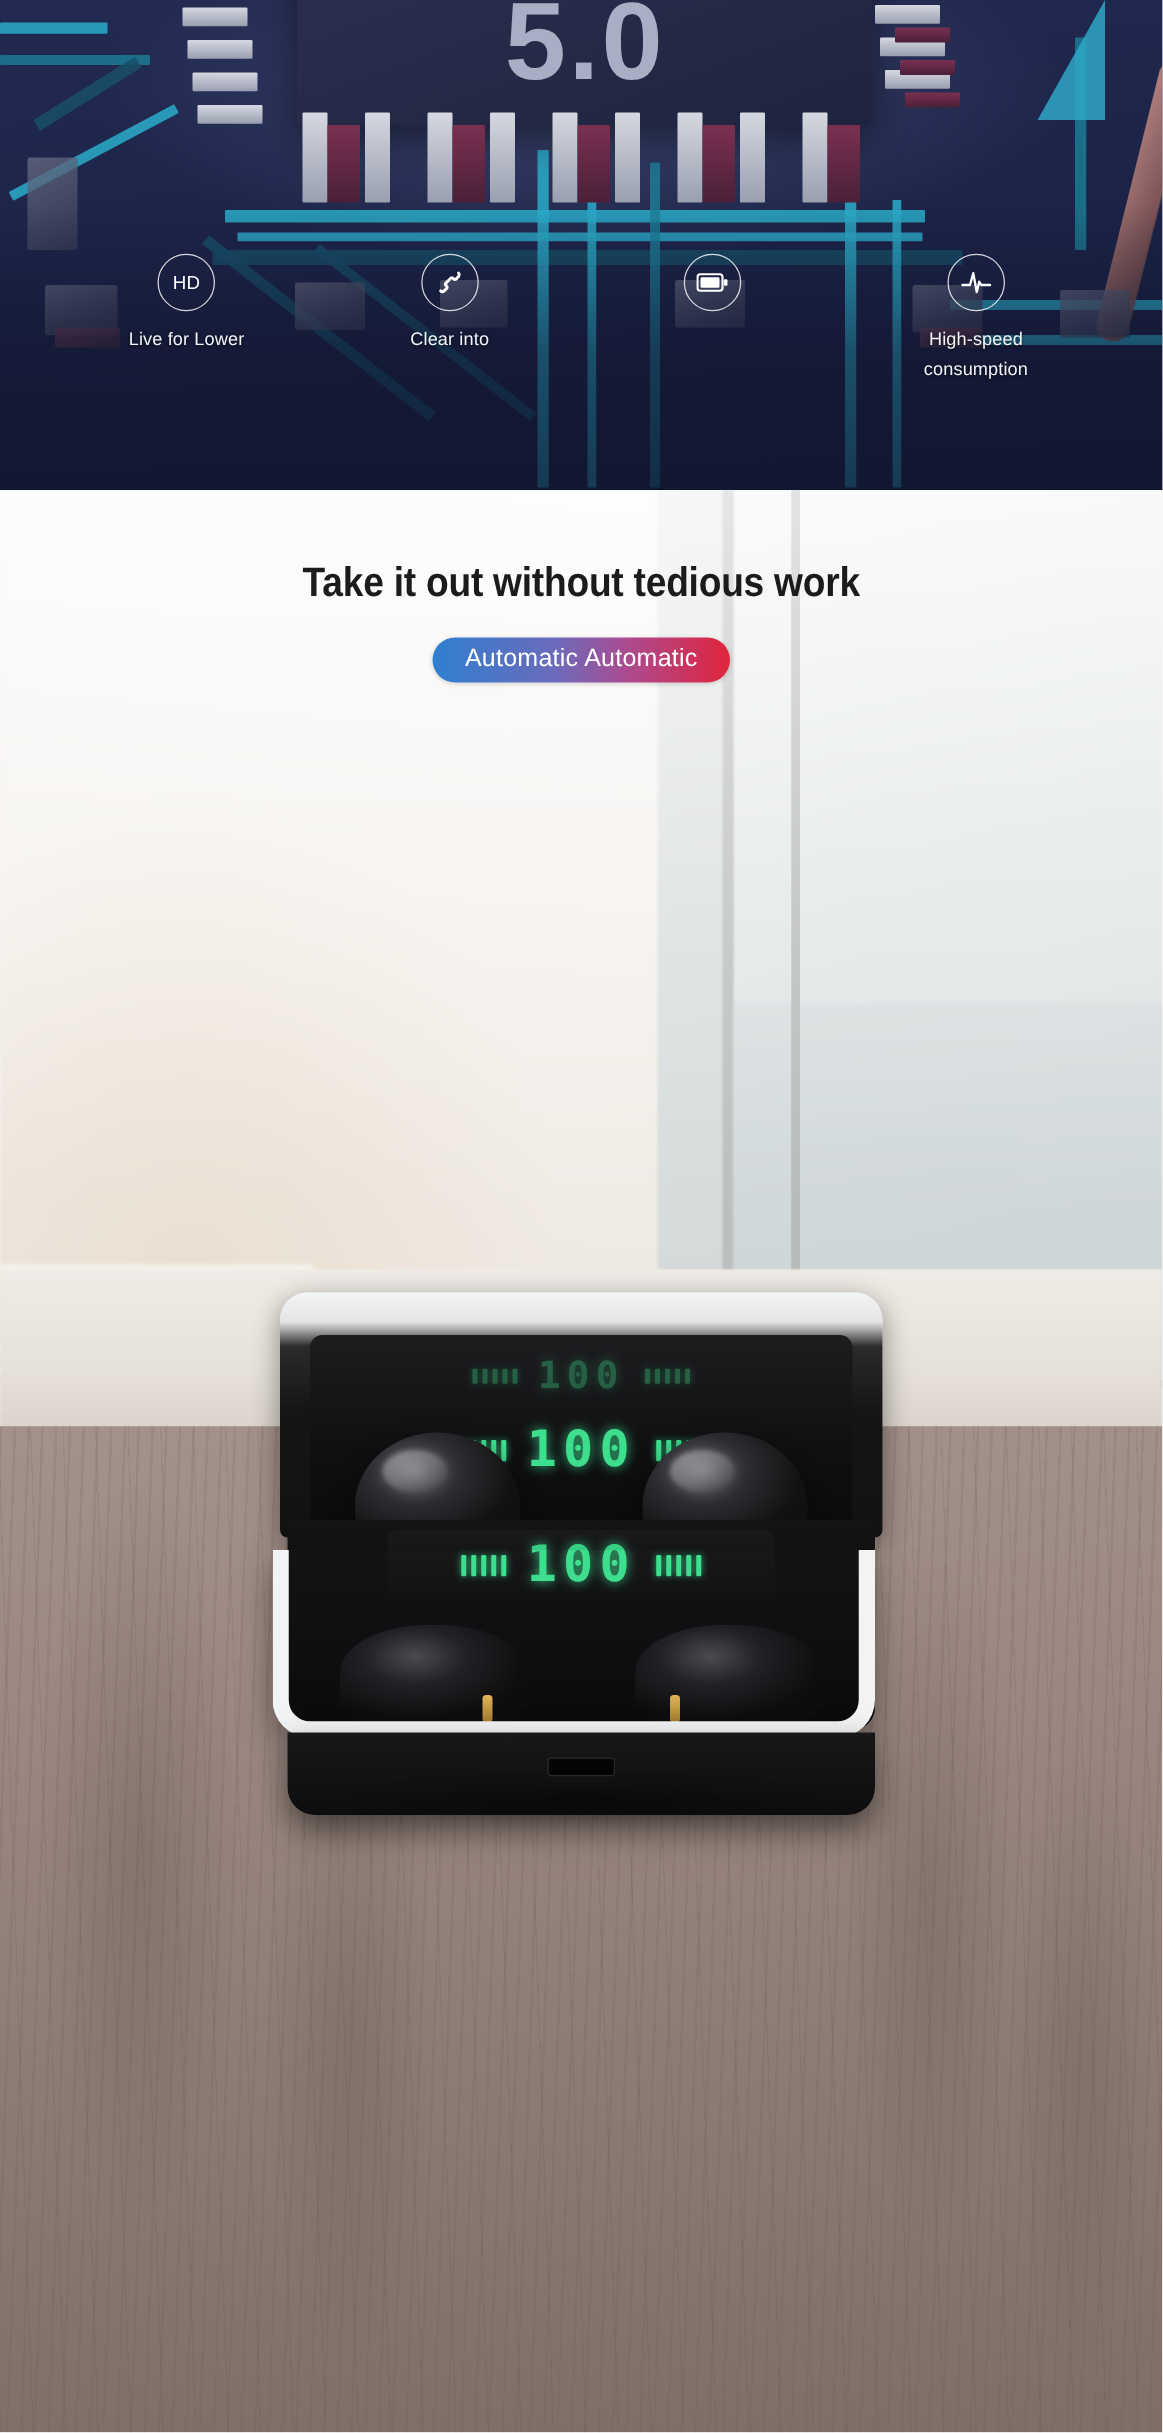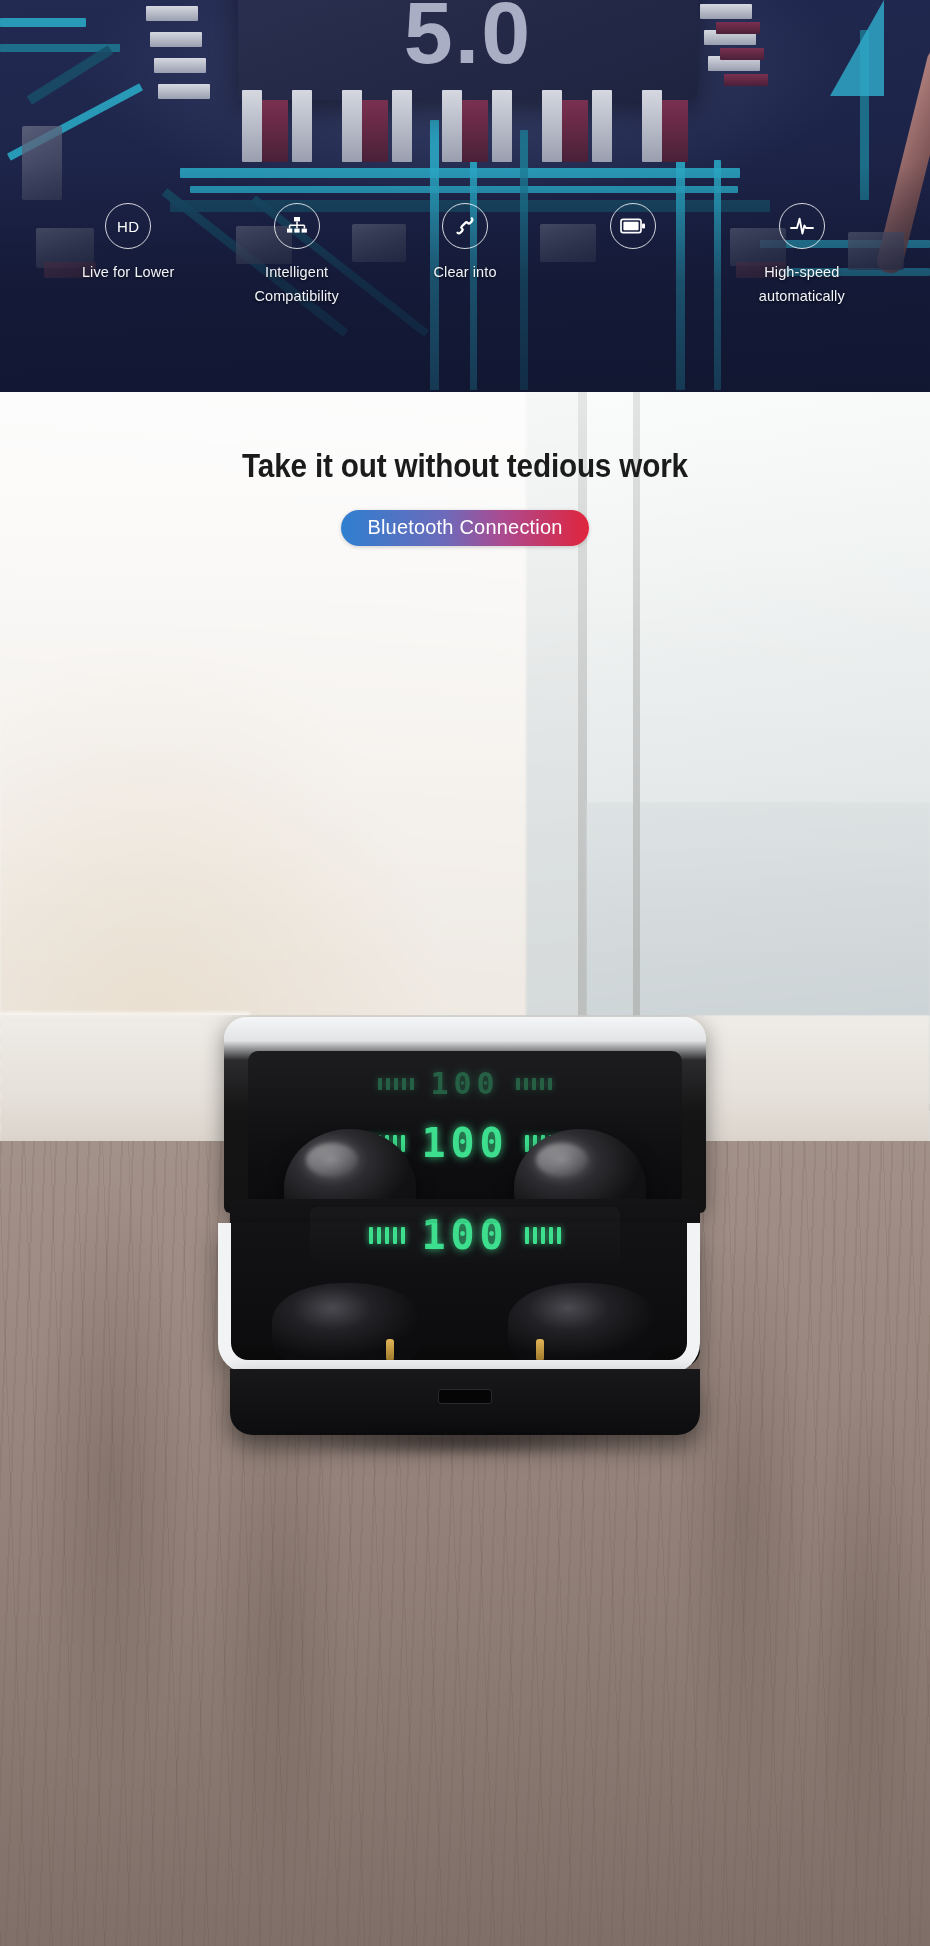--- a/index.html
+++ b/index.html
@@ -321,21 +321,21 @@
   }
   .upper-bg {
     position: absolute; left: 0; top: 0; width: 930px; height: 130px;
     background: linear-gradient(180deg, #efece7 0%, #e6e1da 60%, #d9d3cb 100%);
     filter: blur(1.2px);
   }
 
   
   .case {
     position: absolute;
-    left: 224px; top: 2px;
+    left: 224px; top: 19px;
     width: 482px; height: 420px;
   }
   .lid {
     position: absolute; left: 0; top: 0; width: 482px; height: 196px;
     background: linear-gradient(180deg, #f4f5f6 0%, #e2e4e6 12%, #2b2b2d 22%, #151516 48%, #121213 100%);
     border-radius: 22px 22px 6px 6px;
     box-shadow: 0 6px 22px rgba(0,0,0,.42);
   }
   .lid-screen {
     position: absolute; left: 24px; top: 34px; width: 434px; height: 154px;
@@ -514,33 +514,20 @@
 
     <div class="features">
 
       <div class="feature">
         <div class="f-circle">
           <span class="f-hd">HD</span>
         </div>
         <div class="f-label">Live for Lower</div>
       </div>
 
-      <div class="feature">
-        <div class="f-circle">
-          <svg width="24" height="24" viewBox="0 0 24 24" aria-hidden="true">
-            <rect x="9" y="3" width="6" height="4.4" fill="#fff"></rect>
-            <path d="M12 7.4 L12 11.2 M4.6 11.2 L19.4 11.2 M4.6 11.2 L4.6 14.6 M12 11.2 L12 14.6 M19.4 11.2 L19.4 14.6" stroke="#fff" stroke-width="1.5" fill="none"></path>
-            <rect x="2" y="14.6" width="5.3" height="4" fill="#fff"></rect>
-            <rect x="9.3" y="14.6" width="5.3" height="4" fill="#fff"></rect>
-            <rect x="16.6" y="14.6" width="5.3" height="4" fill="#fff"></rect>
-          </svg>
-        </div>
-        <div class="f-label">Intelligent
-Compatibility</div>
-      </div>
 
       <div class="feature">
         <div class="f-circle">
           <svg width="24" height="24" viewBox="0 0 24 24" aria-hidden="true">
             <path d="M18.8 4.4c.9.9.7 2.2-.2 3.1l-1.6 1.6c-.6.6-1.5.6-2.1 0l-.5-.5c-.5-.5-1.3-.5-1.8 0l-3.9 3.9c-.5.5-.5 1.3 0 1.8l.5.5c.6.6.6 1.5 0 2.1l-1.6 1.6c-.9.9-2.2 1.1-3.1.2" stroke="#fff" stroke-width="2.3" fill="none" stroke-linecap="round"></path>
           </svg>
         </div>
         <div class="f-label">Clear into</div>
       </div>
 
@@ -554,21 +541,21 @@
         </div>
       </div>
 
       <div class="feature">
         <div class="f-circle">
           <svg width="26" height="24" viewBox="0 0 26 24" aria-hidden="true">
             <path d="M2 14 H8 L10.6 4.6 L13.4 19.6 L15.4 11.4 L17 14 H24" stroke="#fff" stroke-width="1.9" fill="none" stroke-linejoin="round" stroke-linecap="round"></path>
           </svg>
         </div>
         <div class="f-label">High-speed
-automatically</div>
+consumption</div>
       </div>
 
     </div>
   </div>
 
   <div class="room">
     <div class="room-bg">
       <div class="room-left"></div>
       <div class="room-right"></div>
       <div class="window-frame"></div>
@@ -579,21 +566,21 @@
       <div class="lamp"></div>
       <div class="lamp-stem"></div>
       <div class="sofa"></div>
       <div class="pouffe"></div>
     </div>
     <div class="room-veil"></div>
 
     <div class="headline">Take it out without tedious work</div>
 
     <div class="badge-wrap">
-      <span class="badge">Bluetooth Connection</span>
+      <span class="badge">Automatic Automatic</span>
     </div>
 
 
     <div class="ios-panel">
 
       <div class="ios-nav">
         <div class="ios-back">
           <span class="chev"></span>
           <span>设置</span>
         </div>

